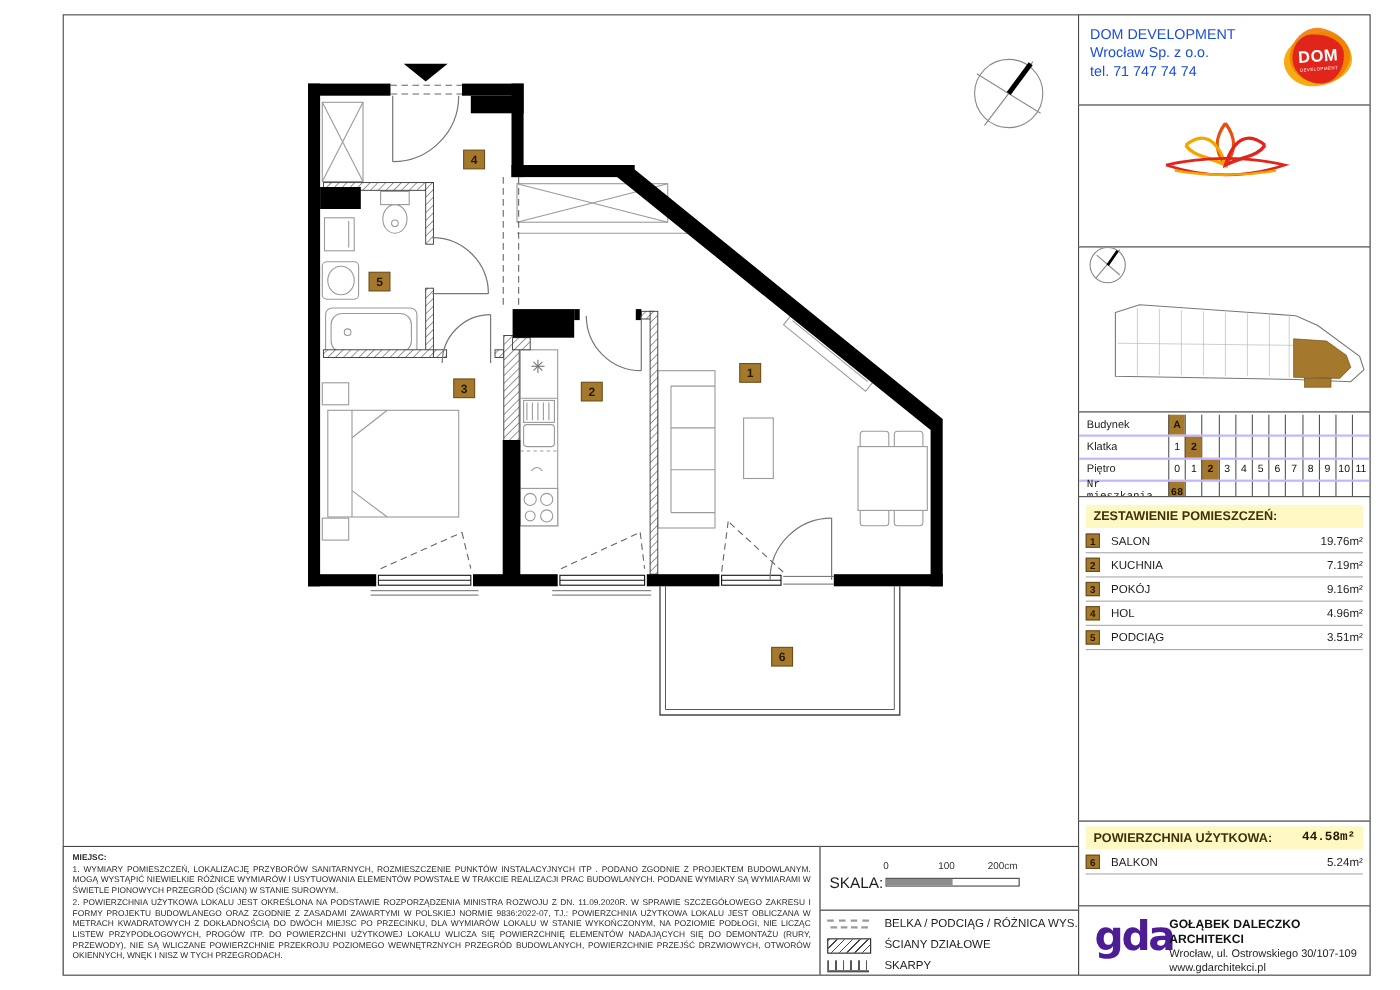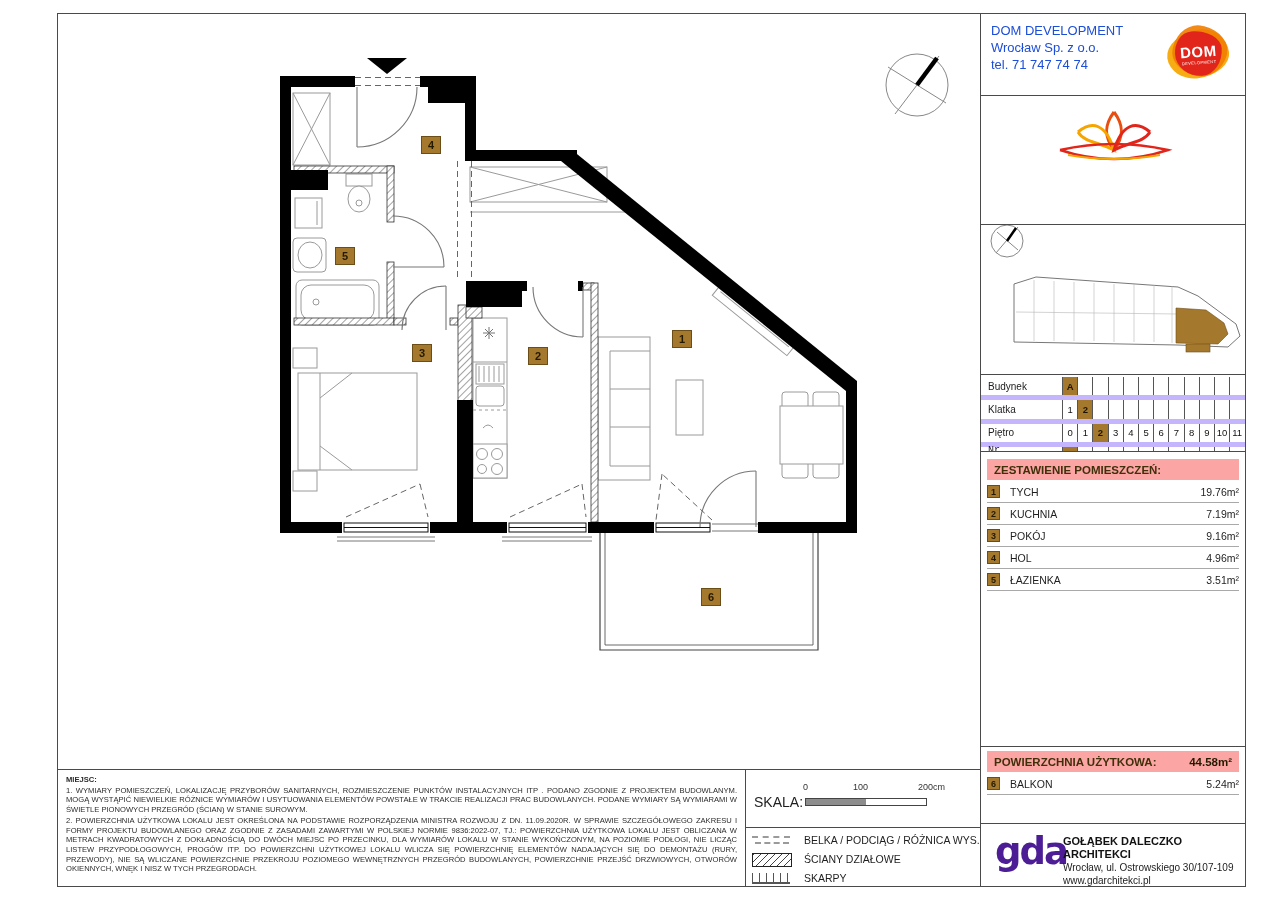--- a/index.html
+++ b/index.html
@@ -17,30 +17,30 @@
             border-radius:38% 62% 45% 55%/48% 42% 58% 52%;transform:rotate(-4deg);}
   .dom-txt{position:absolute;left:0;top:12px;width:100%;text-align:center;color:#fff;
            font-weight:bold;font-size:15px;letter-spacing:.5px;}
   .dom-sub{position:absolute;left:0;top:29px;width:100%;text-align:center;color:#fff;font-size:4px;letter-spacing:.4px;}
   
   .brand-line1{position:absolute;left:0;top:156px;width:100%;text-align:center;
                font-size:15px;letter-spacing:5px;color:#3c3c3c;}
   .brand-line2{position:absolute;left:0;top:174px;width:100%;text-align:center;
                font-size:24px;font-weight:bold;letter-spacing:1px;color:#111;}
   
-  .lt-row{display:flex;height:18.4px;border-bottom:5px solid #c4b5fd;align-items:stretch;}
+  .lt-row{display:flex;height:18.4px;border-bottom:2px solid #c4b5fd;align-items:stretch;}
   .lt-row:last-child{border-bottom:none;font-family:Liberation Mono, monospace;}
   .lt-label{width:81px;font-size:10px;display:flex;align-items:center;padding-left:7px;box-sizing:border-box;}
   .lt-cell{width:15.2px;border-left:1px solid #555;box-sizing:border-box;font-size:9.5px;
            display:flex;align-items:center;justify-content:center;color:#111;}
   .lt-cell.hl{background:#a5792d;font-weight:bold;color:#1d1400;}
   
-  .bar{position:absolute;left:6px;right:6px;height:21px;background:#fca5a5;color:#40300a;
+  .bar{position:absolute;left:6px;right:6px;height:21px;background:#fef9c3;color:#40300a;
        font-size:11.5px;font-weight:bold;display:flex;align-items:center;padding:0 7px;box-sizing:border-box;}
-  .bar .bar-val{margin-left:auto;color:#241a02;}
+  .bar .bar-val{margin-left:auto;color:#241a02;font-family:Liberation Mono, monospace;}
   .room-row{display:flex;align-items:center;height:21px;border-bottom:1px solid #a9a9a9;
             margin:0 6px;font-size:10.5px;}
   .chip{width:13px;height:13px;background:#a5792d;border:1px solid #6b4e17;box-sizing:border-box;
         color:#241a02;font-size:9px;font-weight:bold;display:inline-flex;align-items:center;
         justify-content:center;margin-right:10px;flex:0 0 auto;}
   .rname{color:#1e1e1e;}
   .rarea{margin-left:auto;color:#1e1e1e;}
   
   .scale-label{position:absolute;left:8px;top:24px;font-size:14px;color:#1e1e1e;}
   .scale-bar{position:absolute;left:59px;top:28px;width:122px;height:8px;border:1px solid #444;box-sizing:border-box;}
@@ -390,41 +390,41 @@
       </div>
     </div>
 
   <div class="box" style="left:980px;top:451px;width:266px;height:296px;">
     <div class="bar" style="top:7px;">
       <span>ZESTAWIENIE POMIESZCZEŃ:</span>
     </div>
     <div id="rooms-rows" style="position:absolute;left:0;right:0;top:29px;">
         <div class="room-row">
           <span class="chip">1</span>
-          <span class="rname">TYCH</span>
+          <span class="rname">SALON</span>
           <span class="rarea">19.76m²</span>
         </div>
         <div class="room-row">
           <span class="chip">2</span>
           <span class="rname">KUCHNIA</span>
           <span class="rarea">7.19m²</span>
         </div>
         <div class="room-row">
           <span class="chip">3</span>
           <span class="rname">POKÓJ</span>
           <span class="rarea">9.16m²</span>
         </div>
         <div class="room-row">
           <span class="chip">4</span>
           <span class="rname">HOL</span>
           <span class="rarea">4.96m²</span>
         </div>
         <div class="room-row">
           <span class="chip">5</span>
-          <span class="rname">ŁAZIENKA</span>
+          <span class="rname">PODCIĄG</span>
           <span class="rarea">3.51m²</span>
         </div>
       </div>
   </div>
 
   <div class="box" style="left:980px;top:746px;width:266px;height:78px;">
     <div class="bar" style="top:4px;">
       <span>POWIERZCHNIA UŻYTKOWA:</span>
       <span class="bar-val">44.58m²</span>
     </div>
@@ -449,21 +449,21 @@
       <div class="nt" style="font-weight:bold;">MIEJSC:</div>
       <div class="nt">1. WYMIARY POMIESZCZEŃ, LOKALIZACJĘ PRZYBORÓW SANITARNYCH, ROZMIESZCZENIE PUNKTÓW INSTALACYJNYCH ITP . PODANO ZGODNIE Z PROJEKTEM BUDOWLANYM. MOGĄ WYSTĄPIĆ NIEWIELKIE RÓŻNICE WYMIARÓW I USYTUOWANIA ELEMENTÓW POWSTAŁE W TRAKCIE REALIZACJI PRAC BUDOWLANYCH. PODANE WYMIARY SĄ WYMIARAMI W ŚWIETLE PIONOWYCH PRZEGRÓD (ŚCIAN) W STANIE SUROWYM.</div>
       <div class="nt">2. POWIERZCHNIA UŻYTKOWA LOKALU JEST OKREŚLONA NA PODSTAWIE ROZPORZĄDZENIA MINISTRA ROZWOJU Z DN. 11.09.2020R. W SPRAWIE SZCZEGÓŁOWEGO ZAKRESU I FORMY PROJEKTU BUDOWLANEGO ORAZ ZGODNIE Z ZASADAMI ZAWARTYMI W POLSKIEJ NORMIE 9836:2022-07, TJ.: POWIERZCHNIA UŻYTKOWA LOKALU JEST OBLICZANA W METRACH KWADRATOWYCH Z DOKŁADNOŚCIĄ DO DWÓCH MIEJSC PO PRZECINKU, DLA WYMIARÓW LOKALU W STANIE WYKOŃCZONYM, NA POZIOMIE PODŁOGI, NIE LICZĄC LISTEW PRZYPODŁOGOWYCH, PROGÓW ITP. DO POWIERZCHNI UŻYTKOWEJ LOKALU WLICZA SIĘ POWIERZCHNIĘ ELEMENTÓW NADAJĄCYCH SIĘ DO DEMONTAŻU (RURY, PRZEWODY), NIE SĄ WLICZANE POWIERZCHNIE PRZEKROJU POZIOMEGO WEWNĘTRZNYCH PRZEGRÓD BUDOWLANYCH, POWIERZCHNIE PRZEJŚĆ DRZWIOWYCH, OTWORÓW OKIENNYCH, WNĘK I NISZ W TYCH PRZEGRODACH.</div>
     </div>
   </div>
 
   <div class="box" style="left:745px;top:769px;width:236px;height:59px;">
     <div class="scale-label">SKALA:</div>
     <span class="scale-tick" style="left:57px;">0</span>
     <span class="scale-tick" style="left:107px;">100</span>
-    <span class="scale-tick" style="left:172px;text-align:center;">200cm</span>
+    <span class="scale-tick" style="left:152px;text-align:center;">200cm</span>
     <div class="scale-bar">
         <div class="scale-left"></div>
       </div>
   </div>
 
   <div class="box" style="left:745px;top:827px;width:236px;height:60px;padding-top:2px;">
     <div class="legend-row">
       <span class="lsym">
           <span class="sym-dash" style="top:3px;"></span>
           <span class="sym-dash" style="top:9px;left:3px;width:34px;"></span>

